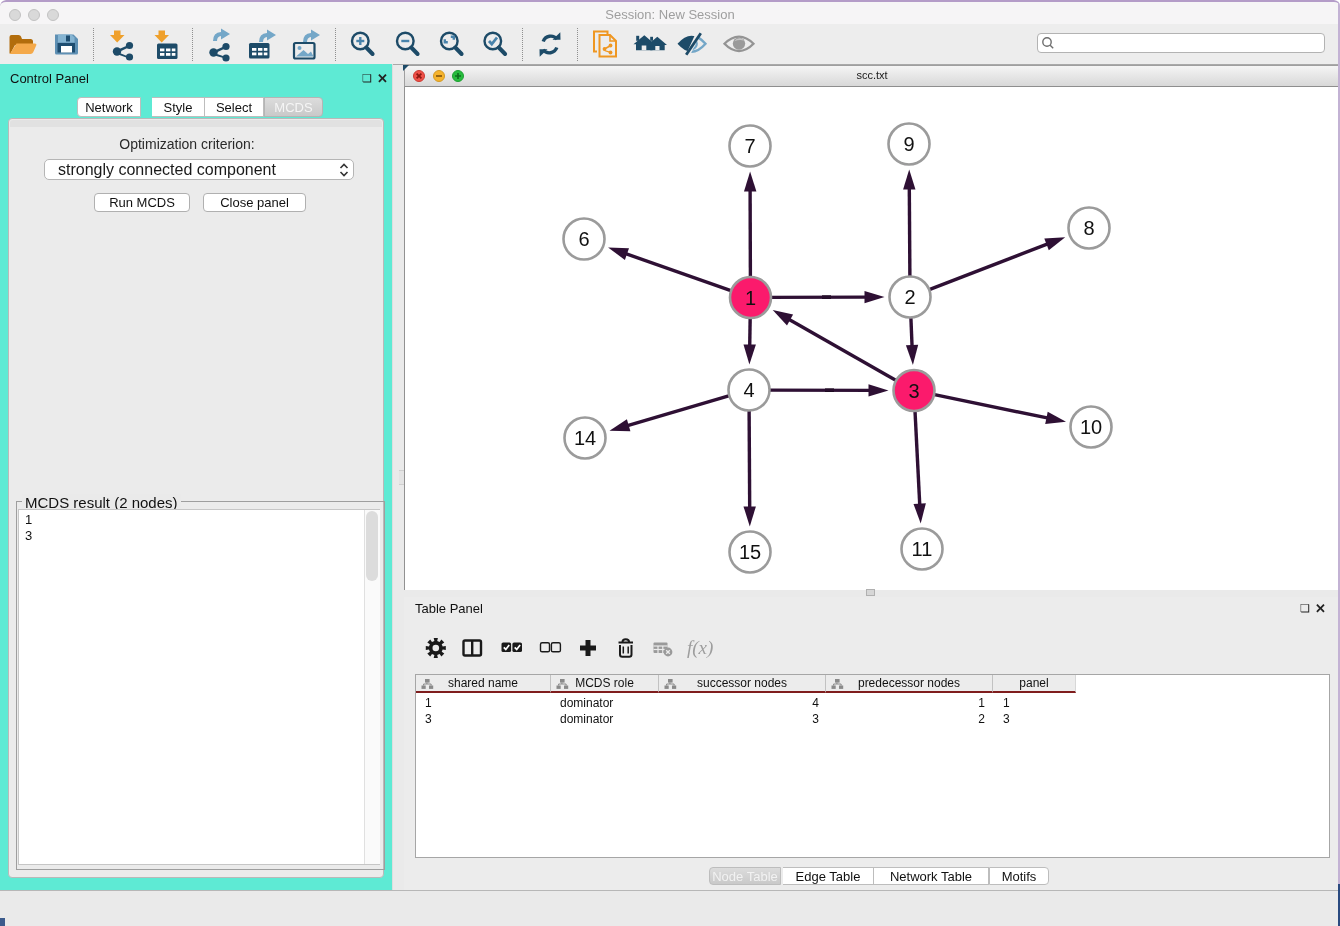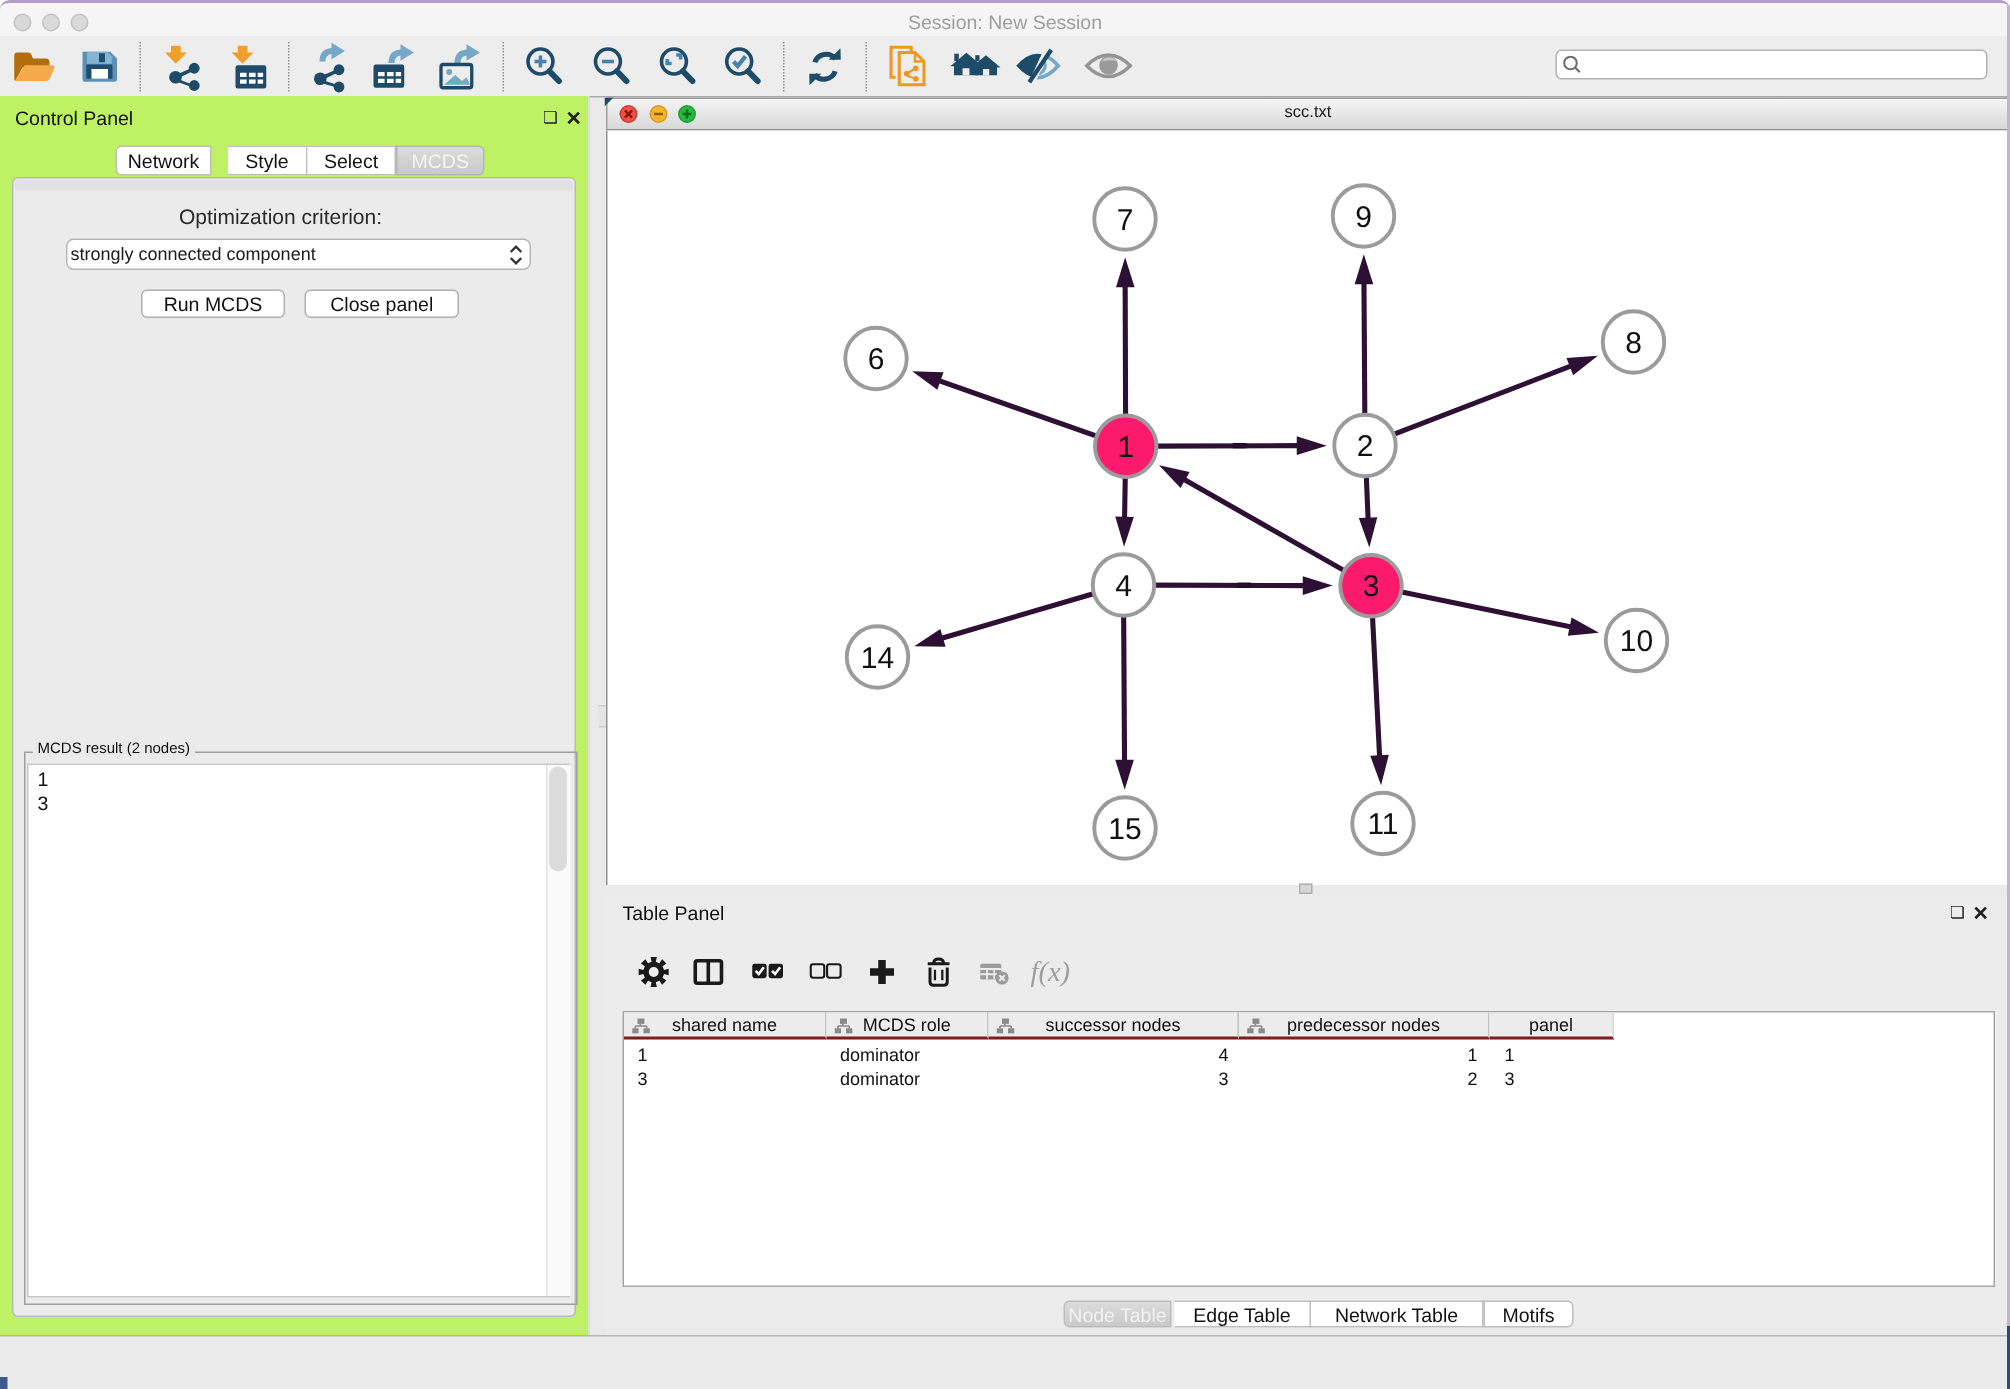--- a/index.html
+++ b/index.html
@@ -7,31 +7,31 @@
 body{width:1340px;height:926px;font-family:"Liberation Sans",sans-serif;background:#fff;overflow:hidden;}
 #win{position:absolute;left:0;top:0;width:1340px;height:926px;background:#eaeaea;border-radius:6px 6px 0 0;overflow:hidden;}
 .abs{position:absolute;}
 #titlebar{left:0;top:0;width:1340px;height:22px;background:#f6f5f6;border-top:2px solid #b49cc8;border-bottom:3px solid #0f766e;border-radius:6px 6px 0 0;}
 #titlebar .dot{position:absolute;top:7px;width:12px;height:12px;border-radius:50%;background:#d9d9d9;border:1px solid #c2c2c2;box-sizing:border-box;}
 #wtitle{left:0;top:5px;width:1340px;text-align:center;font-size:13px;color:#9e9e9e;}
 #toolbar{left:0;top:24px;width:1340px;height:40px;background:#ededed;border-bottom:1px solid #a9a9a9;}
 .tsep{position:absolute;top:4px;height:33px;width:0;border-left:1px dotted #8f8f8f;}
 #searchbox{left:1037px;top:9px;width:288px;height:20px;background:#fff;border:1px solid #b3b3b3;border-radius:4px;box-sizing:border-box;}
 
-#cp{left:0;top:64px;width:392px;height:826px;background:#bef264;border-right:1px solid #dedede;}
+#cp{left:0;top:64px;width:392px;height:826px;background:#5eead4;border-right:1px solid #dedede;}
 #cphead{left:10px;top:7px;font-size:13px;color:#111;}
 .tab{position:absolute;top:33px;height:20px;box-sizing:border-box;background:#fff;border:1px solid #bdbdbd;font-size:13px;text-align:center;color:#111;line-height:19px;}
 .tabsel{background:linear-gradient(#dcdcdc,#c9c9c9);color:#f5f5f5;border-color:#b5b5b5;}
 #cppanel{left:8px;top:54px;width:376px;height:760px;background:#ebebeb;border:1px solid #b9b9b9;border-radius:4px;box-sizing:border-box;}
 #cppanel .innertop{position:absolute;left:1px;top:1px;width:372px;height:7px;background:#e1e1e1;border-radius:3px 3px 0 0;}
 #optlabel{left:0;top:72px;width:374px;text-align:center;font-size:14px;color:#2a2a2a;}
-#dropdown{left:44px;top:95px;width:310px;height:21px;background:#fff;border:1px solid #b5b5b5;border-radius:5px;box-sizing:border-box;font-size:12px;color:#1a1a1a;line-height:19px;padding-left:2px;}
+#dropdown{left:44px;top:95px;width:310px;height:21px;background:#fff;border:1px solid #b5b5b5;border-radius:5px;box-sizing:border-box;font-size:16px;color:#1a1a1a;line-height:19px;padding-left:13px;}
 .btn{position:absolute;height:19px;background:#fff;border:1px solid #b0b0b0;border-radius:4px;box-sizing:border-box;font-size:13px;color:#111;text-align:center;line-height:17px;}
 #mcdsbox{left:16px;top:437px;width:367px;height:367px;border:1px solid #9e9e9e;}
-#mcdslegend{left:22px;top:430px;background:#eaeaea;padding:0 3px;font-size:10px;color:#111;}
+#mcdslegend{left:22px;top:430px;background:#eaeaea;padding:0 3px;font-size:15px;color:#111;}
 #mcdstext{left:18px;top:445px;width:362px;height:356px;background:#fff;border:1px solid #c6c6c6;font-size:13px;color:#111;line-height:16px;padding:2px 0 0 6px;box-sizing:border-box;}
 #mcdsscroll{left:364px;top:446px;width:15px;height:354px;background:#fafafa;border-left:1px solid #e0e0e0;}
 #mcdsthumb{left:366px;top:447px;width:12px;height:70px;background:#dcdcdc;border-radius:6px;}
 
 #netwin{left:404px;top:65px;width:936px;height:525px;}
 #nettitle{left:0;top:0;width:936px;height:22px;background:linear-gradient(#f5f5f5,#d8d8d8);border:1px solid #9f9f9f;border-bottom:1px solid #8e8e8e;box-sizing:border-box;}
 #netcanvas{left:0;top:22px;width:936px;height:503px;background:#fff;border-left:1px solid #919191;border-right:1px solid #bbb;box-sizing:border-box;}
 .tl{position:absolute;top:5px;width:12px;height:12px;border-radius:50%;box-sizing:border-box;}
 .tl svg{display:block;}
 #nettitletext{left:0;top:4px;width:936px;text-align:center;font-size:11px;color:#1a1a1a;}

